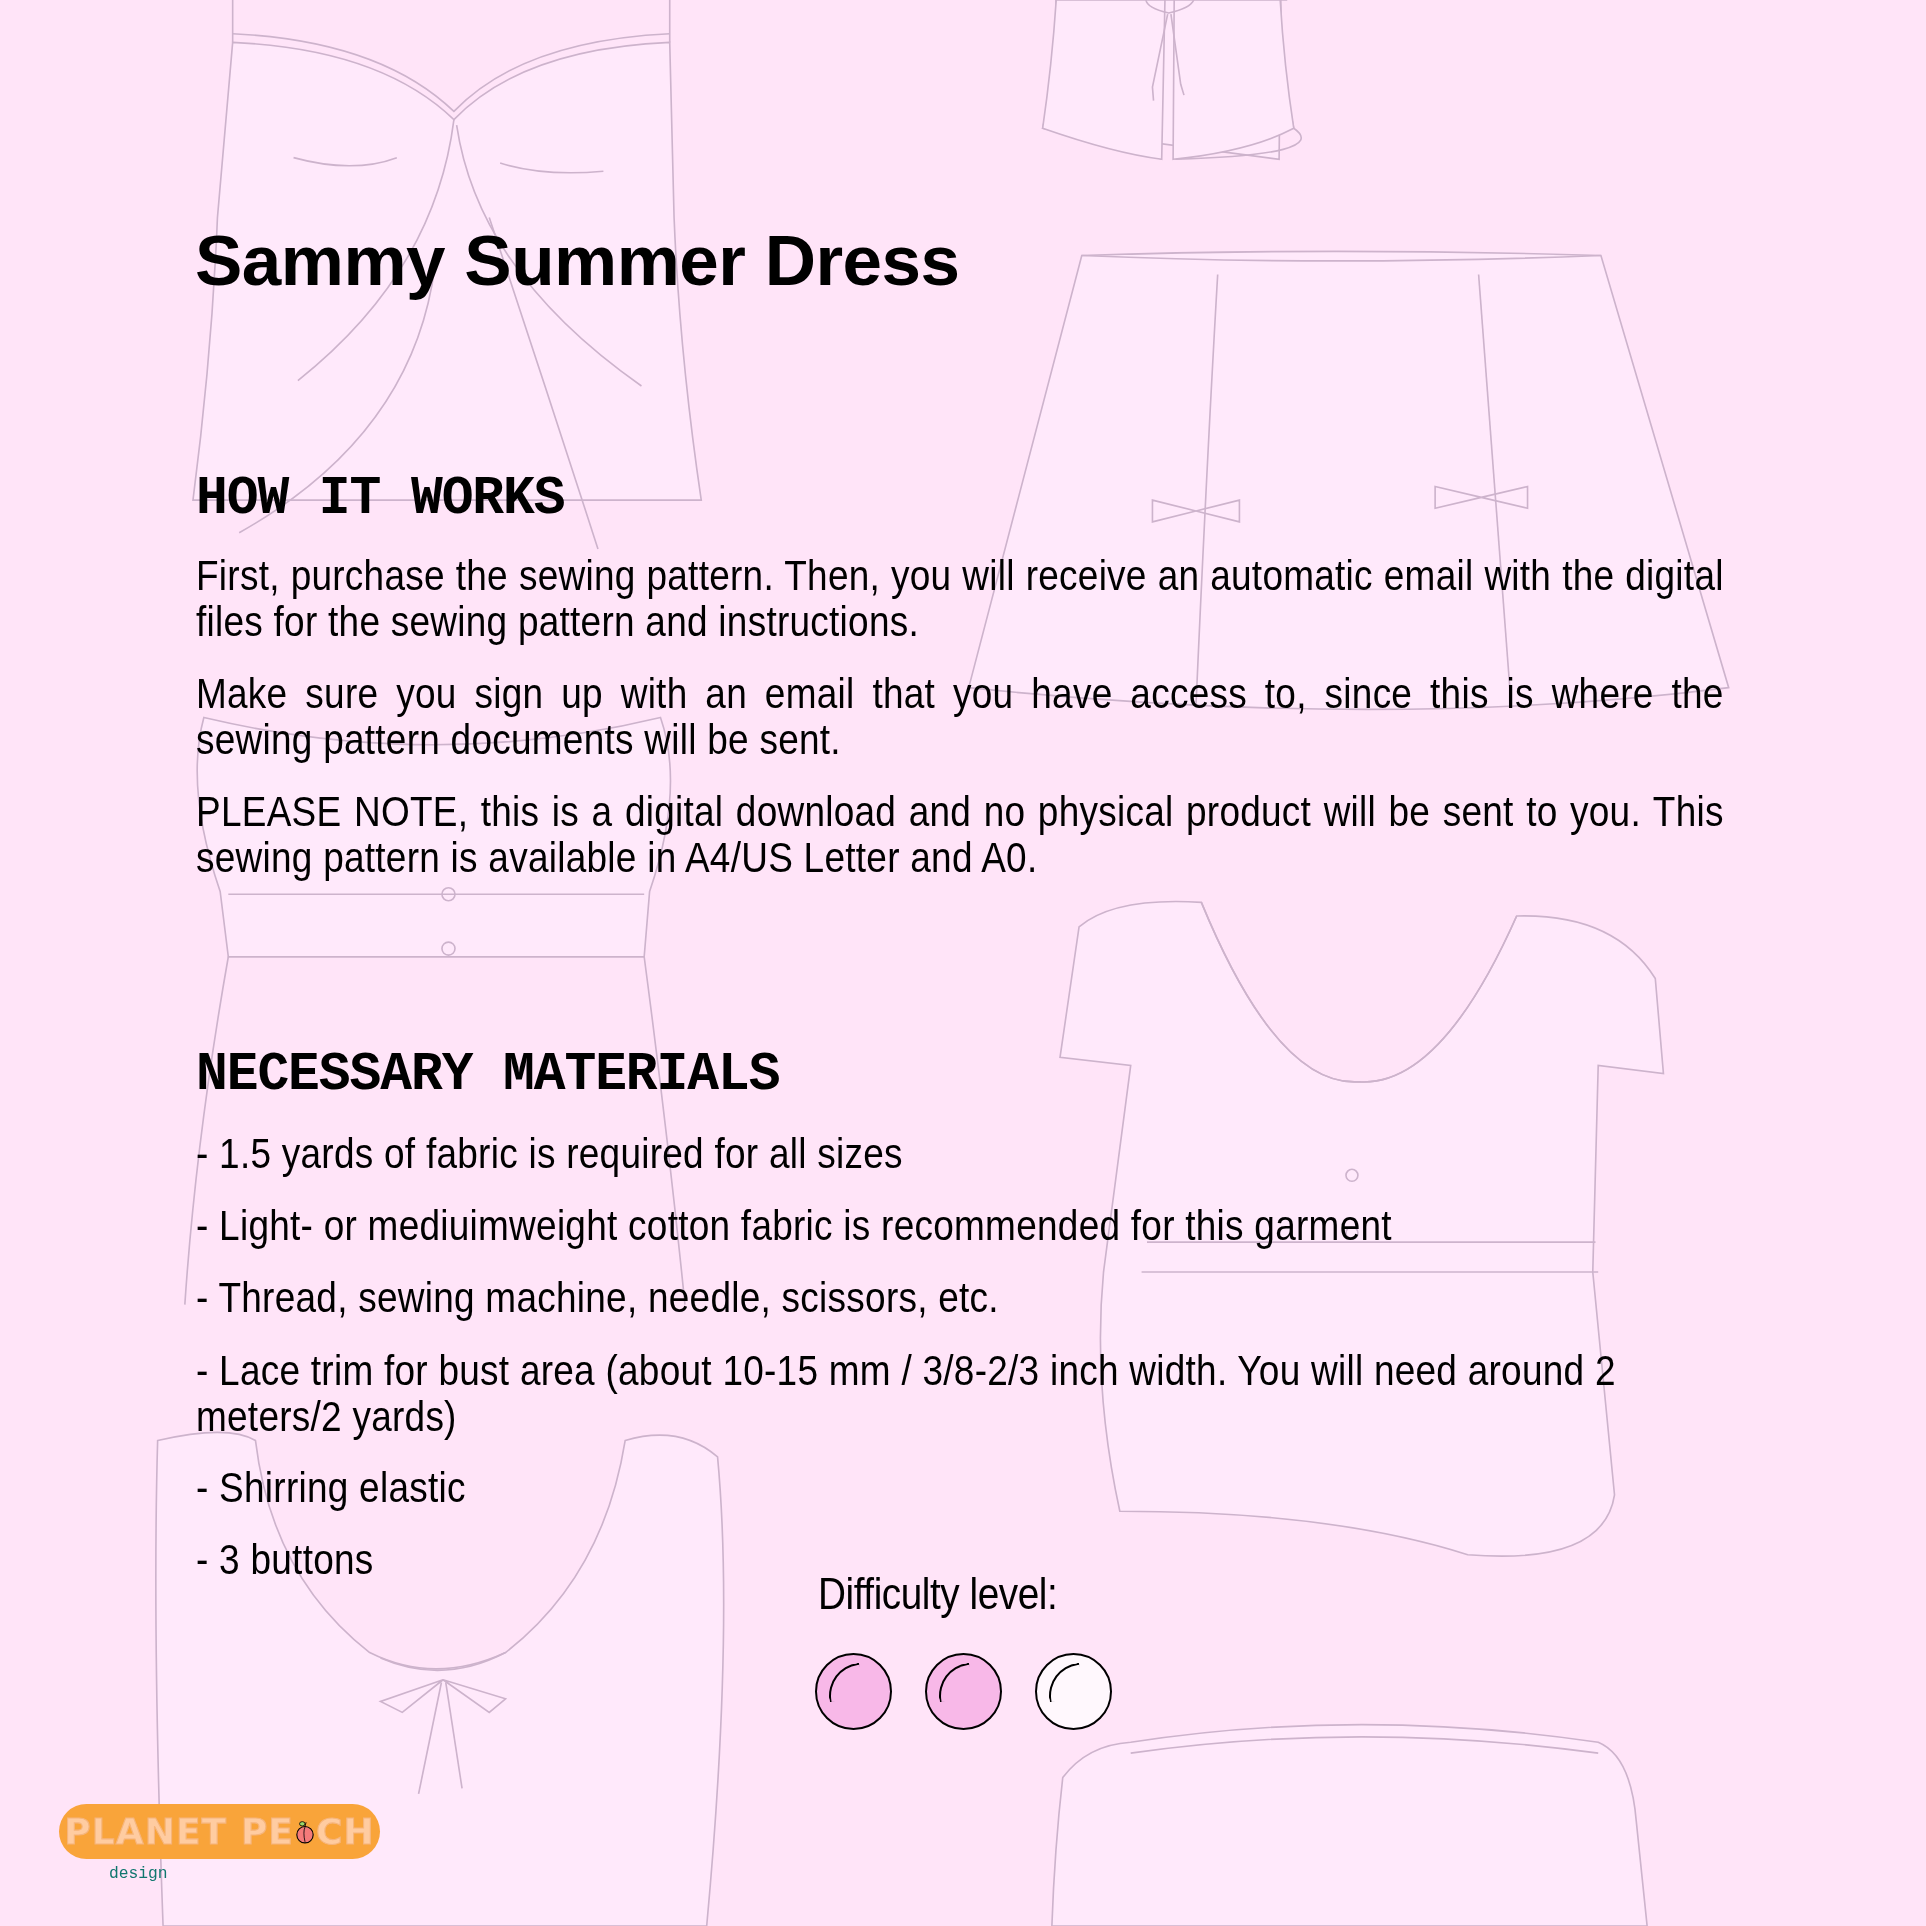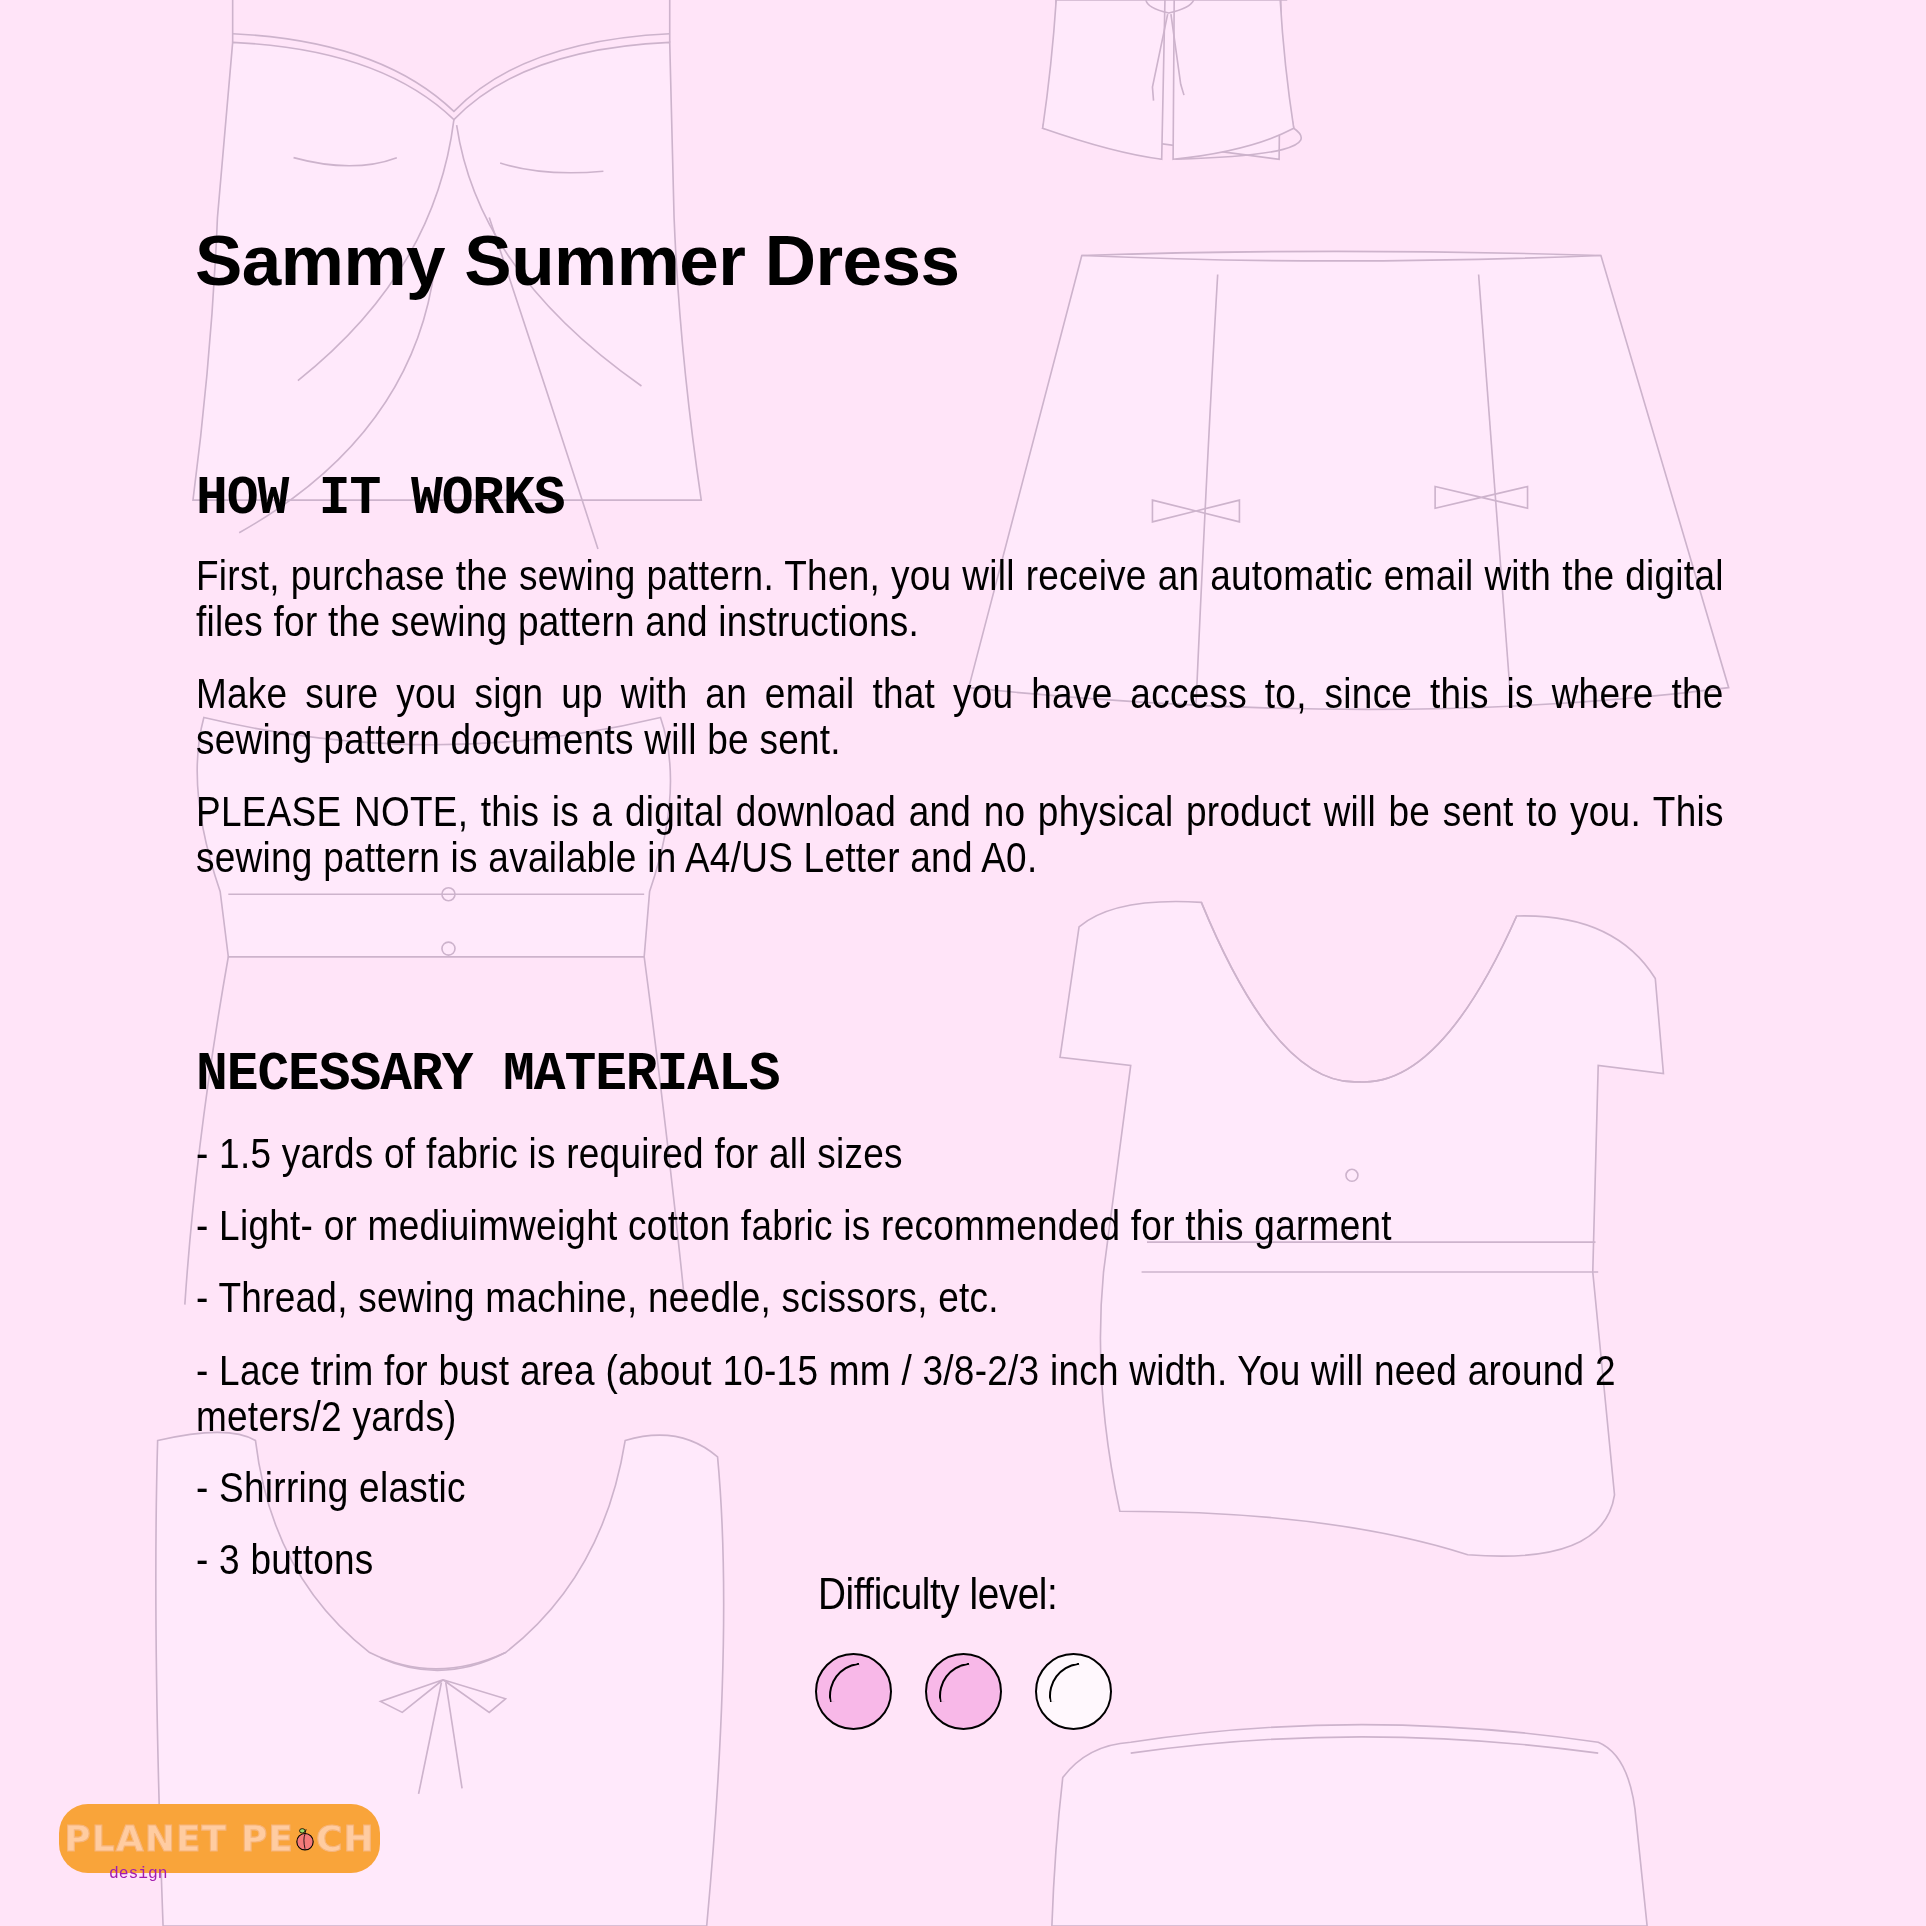--- a/index.html
+++ b/index.html
@@ -54,32 +54,32 @@
     border: 2.7px solid #000; position: relative; box-sizing: border-box;
   }
   .dot .shine {
     position: absolute; left: 9.8px; top: 9.8px; width: 33px; height: 33px;
     border-left: 2.7px solid #000; border-top: 2.7px solid #000; border-radius: 33px 0 0 0;
     transform: rotate(-8deg);
     clip-path: polygon(0 0, 100% 0, 100% 15%, 15% 100%, 0 100%);
   }
   .logo {
     position: absolute; left: 59px; top: 1804px; z-index: 1;
-    width: 321px; height: 69px; background: #f9a43a;
+    width: 321px; height: 55px; background: #f9a43a;
     border-radius: 29px; display: flex; align-items: center; justify-content: center;
   }
   .logo-text {
     font-family: "DejaVu Sans", sans-serif; font-weight: 700;
     font-size: 36px; color: #ffcca1; letter-spacing: 1.1px;
     -webkit-text-stroke: 1.1px #f6b57c;
   }
   .logo-peach { display: inline-block; width: 22px; height: 24px; vertical-align: middle; }
   .logo-sub {
     position: absolute; left: 109px; top: 1864px; z-index: 1;
-    font-family: "Liberation Mono", monospace; font-size: 16.3px; color: #a21caf; text-align: center;
+    font-family: "Liberation Mono", monospace; font-size: 16.3px; color: #0f766e; text-align: center;
   }
 </style>
 </head>
 <body>
 
 <svg id="sketches" viewBox="0 0 3543 3543" xmlns="http://www.w3.org/2000/svg">
 
   <g>
     <path class="fillg" d="M428 78 Q700 90 835 220 Q960 90 1232 78 L1240 400 Q1250 650 1290 920 L355 920 Q390 650 400 400 Z"></path>
     <line x1="428" y1="0" x2="428" y2="78"></line>

